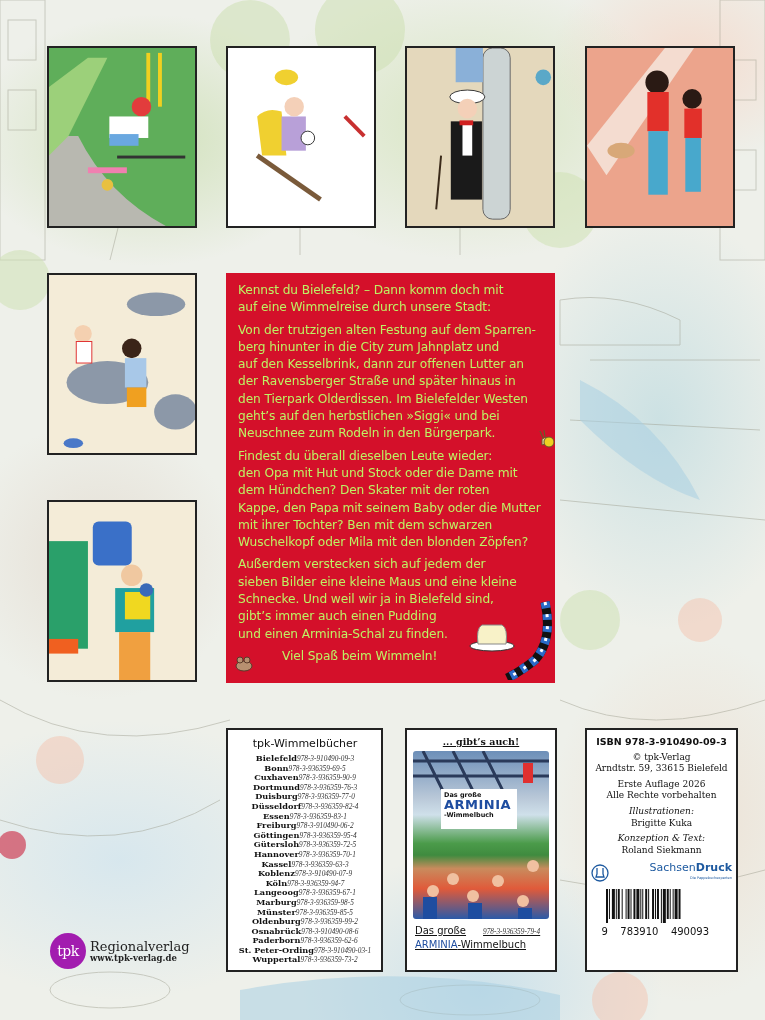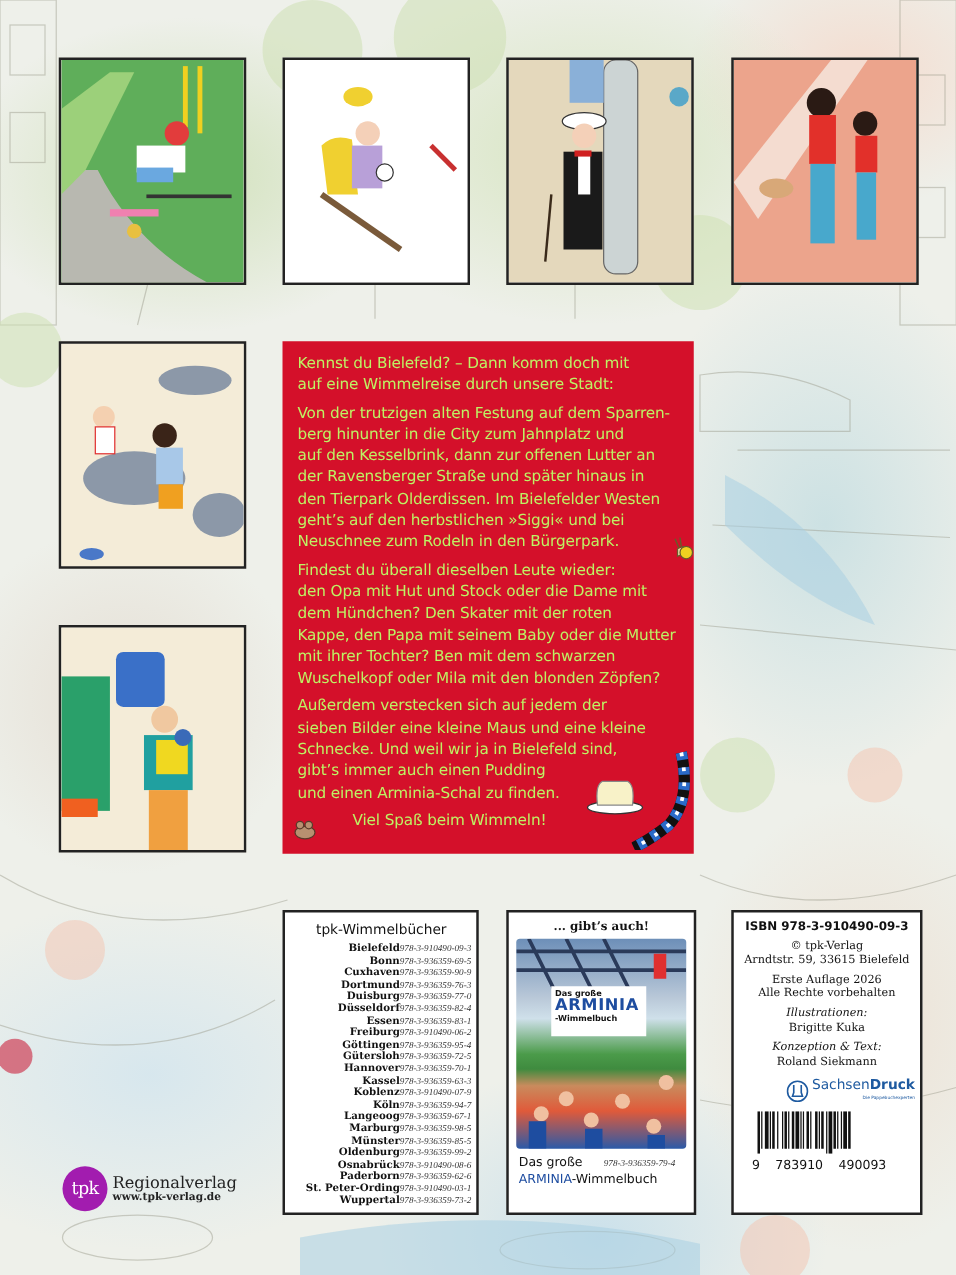--- a/index.html
+++ b/index.html
@@ -47,46 +47,46 @@
     background: #fff;
     border: 2px solid #222;
     font-family: "DejaVu Serif", serif;
     color: #111;
   }
   .books { left: 226px; top: 728px; width: 157px; height: 244px; padding: 4px 4px 0 5px; }
   .books h3 {
     text-align: center; font-family: "DejaVu Sans", sans-serif;
     font-weight: normal; font-size: 11px; margin: 3px 0 4px;
   }
-  .book-row { display: flex; justify-content: flex-end; font-size: 8.2px; line-height: 9.6px; }
+  .book-row { display: flex; justify-content: center; font-size: 8.2px; line-height: 9.6px; }
   .book-row .city { font-weight: bold; font-family: "DejaVu Serif", serif; }
   .book-row .isbn { font-style: italic; font-size: 7.3px; color: #333; font-family: "Liberation Serif", serif; }
 
-  .promo { left: 405px; top: 728px; width: 152px; height: 244px; padding: 6px 5px 0; text-align: center; }
+  .promo { left: 405px; top: 728px; width: 152px; height: 244px; padding: 6px 5px 0; text-align: center; text-decoration: underline; }
   .promo .head { font-size: 9.5px; font-family: "DejaVu Serif", serif; font-weight: bold; margin-bottom: 4px; }
   .cover {
     width: 136px; height: 168px; margin: 0 auto; border-radius: 3px; position: relative; overflow: hidden;
     background: linear-gradient(180deg, #6d8fb8 0%, #b9c8d8 28%, #cfe0ea 38%, #4b9b4a 55%, #3f8b3f 62%, #c98b5d 70%, #e05a3a 82%, #2b5aa8 100%);
   }
   .cover .label {
     position: absolute; left: 28px; top: 38px; width: 76px; height: 40px; background: #fff;
     text-align: left; padding: 2px 3px; font-family: "DejaVu Sans", sans-serif;
   }
   .cover .l1 { font-size: 6.5px; font-weight: bold; color: #111; }
   .cover .l2 { font-size: 13px; font-weight: bold; color: #1e4da0; letter-spacing: 0.5px; line-height: 12px; }
   .cover .l3 { font-size: 6.5px; font-weight: bold; color: #111; }
   .promo .title { font-family: "DejaVu Sans", sans-serif; font-size: 10px; margin-top: 5px; text-align: left; padding-left: 3px; line-height: 13px; }
   .promo .title .isbn { font-style: italic; font-family: "Liberation Serif", serif; font-size: 7.3px; color: #333; margin-left: 17px; }
   .promo .title .brand { color: #1e4da0; }
 
   .imprint { left: 585px; top: 728px; width: 153px; height: 244px; padding: 6px 4px 0; text-align: center; font-size: 9px; line-height: 11.6px; }
   .imprint .isbn { font-family: "DejaVu Sans", sans-serif; font-weight: bold; font-size: 9.5px; margin-bottom: 4px; }
   .imprint .gap { height: 4px; }
   .imprint .ital { font-style: italic; }
-  .printer { display: flex; align-items: center; justify-content: flex-end; margin-top: 6px; gap: 3px; }
+  .printer { display: flex; align-items: center; justify-content: space-between; margin-top: 6px; gap: 3px; }
   .printer .name { font-family: "DejaVu Sans", sans-serif; font-size: 11px; color: #1e5aa0; line-height: 11px; text-align: left; }
   .printer .name b { font-weight: bold; }
   .printer .tag { font-size: 3.5px; color: #1e5aa0; display: block; text-align: right; }
   .barcode { margin: 5px auto 0; width: 120px; }
   .barcode .digits { display: flex; justify-content: space-between; font-family: "DejaVu Sans", sans-serif; font-size: 10px; margin-top: -1px; }
 
   .publisher { position: absolute; left: 50px; top: 933px; display: flex; align-items: center; gap: 4px; }
   .publisher .logo {
     width: 36px; height: 36px; border-radius: 50%; background: #a21caf; color: #fff;
     display: flex; align-items: center; justify-content: center;

